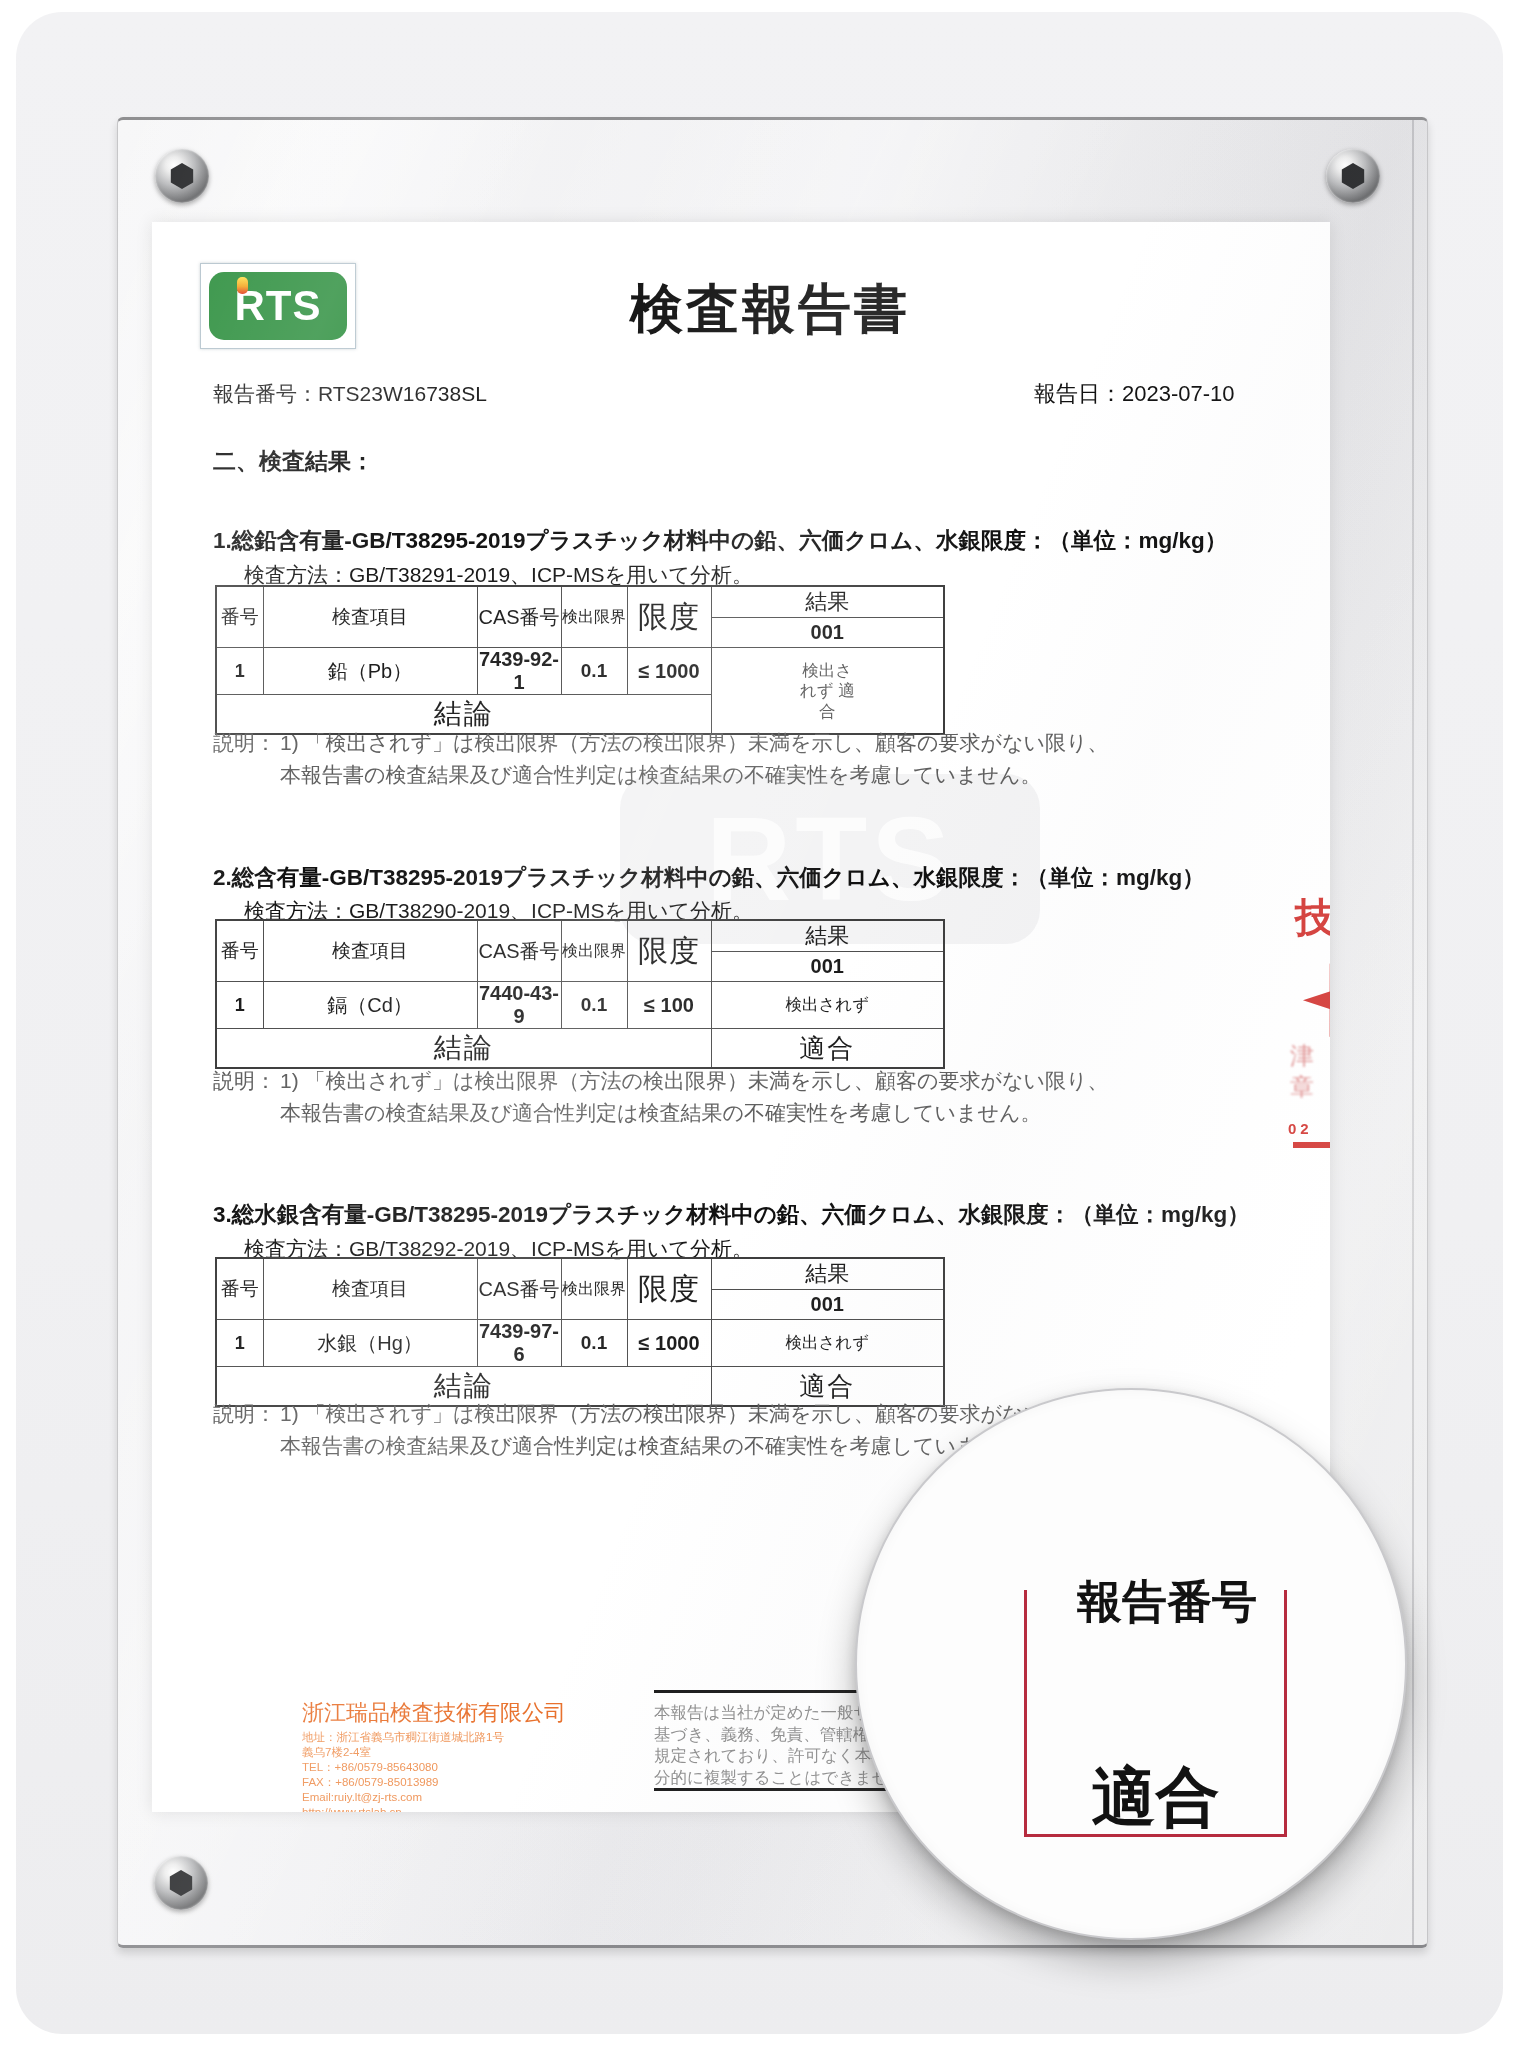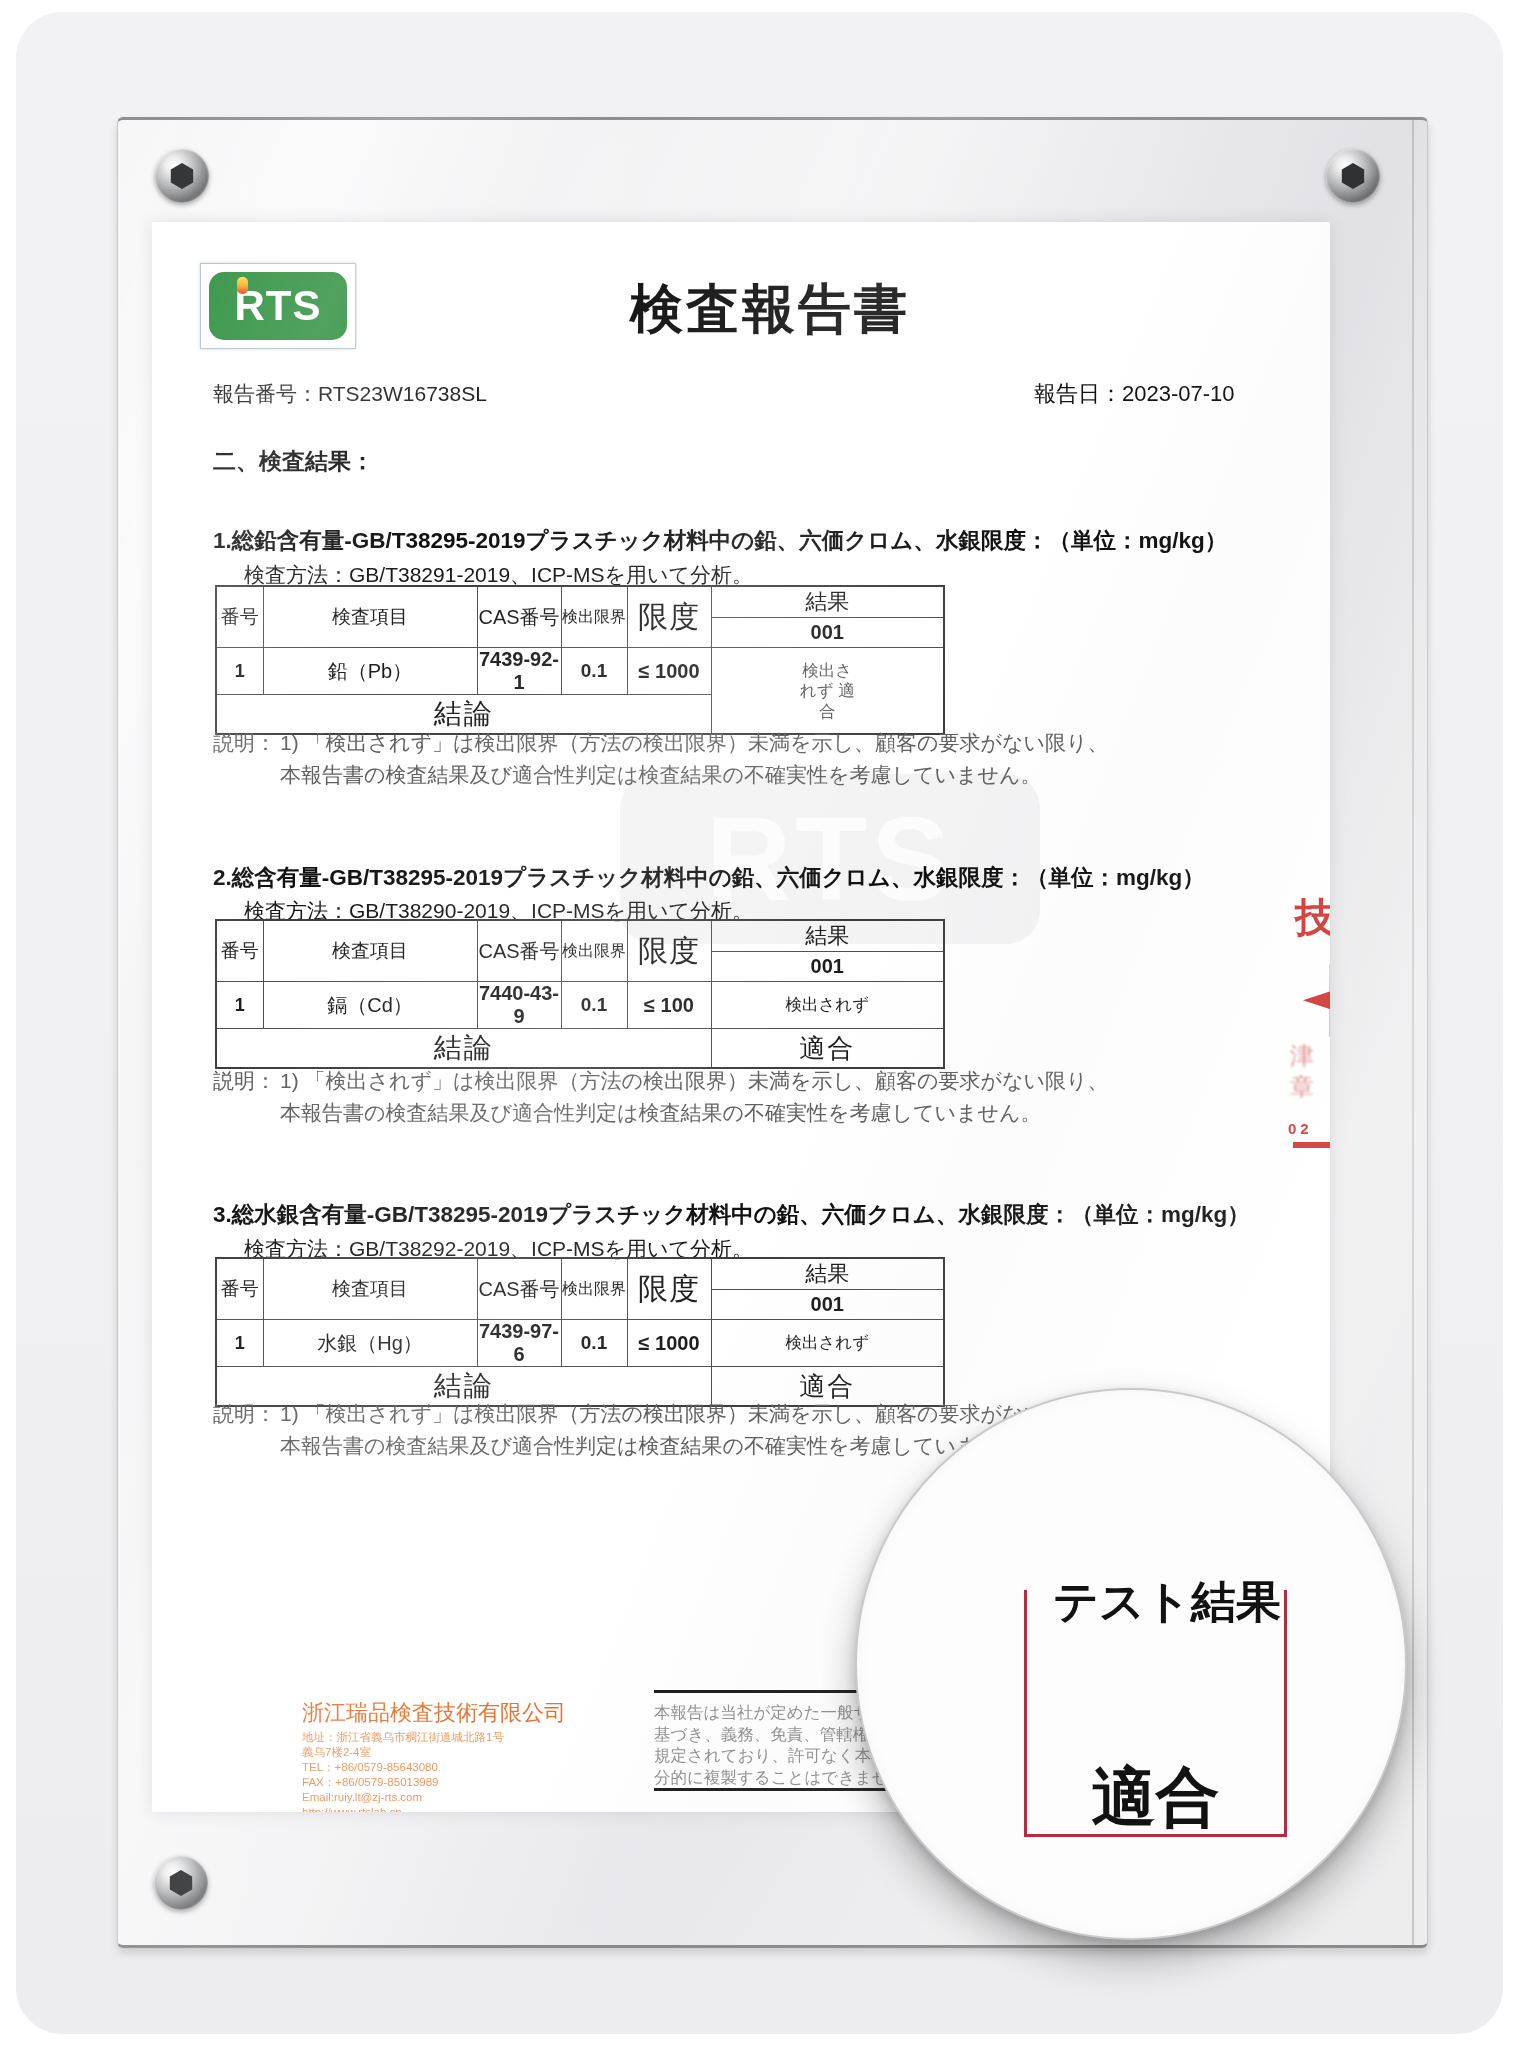--- a/index.html
+++ b/index.html
@@ -278,17 +278,17 @@
     <div class="company-line abs" style="top:1583px;">http://www.rtslab.cn</div>
 
     <div class="rule abs" style="top:1468px;"></div>
     <div id="legal" class="abs">本報告は当社が定めた一般サービスに基づき、義務、免責、管轄権が明確に規定されており、許可なく本報告を部分的に複製することはできません。</div>
     <div class="rule abs" style="top:1566px;"></div>
   </div>
 
   <div id="sheen" class="abs"></div>
 
   <div id="circle" class="abs">
-    <div id="mag-label" class="abs">テスト結果</div>
+    <div id="mag-label" class="abs">報告番号</div>
     <div id="redbox" class="abs"></div>
     <div id="mag-value" class="abs">適合</div>
   </div>
 </div>
 
 </body></html>

